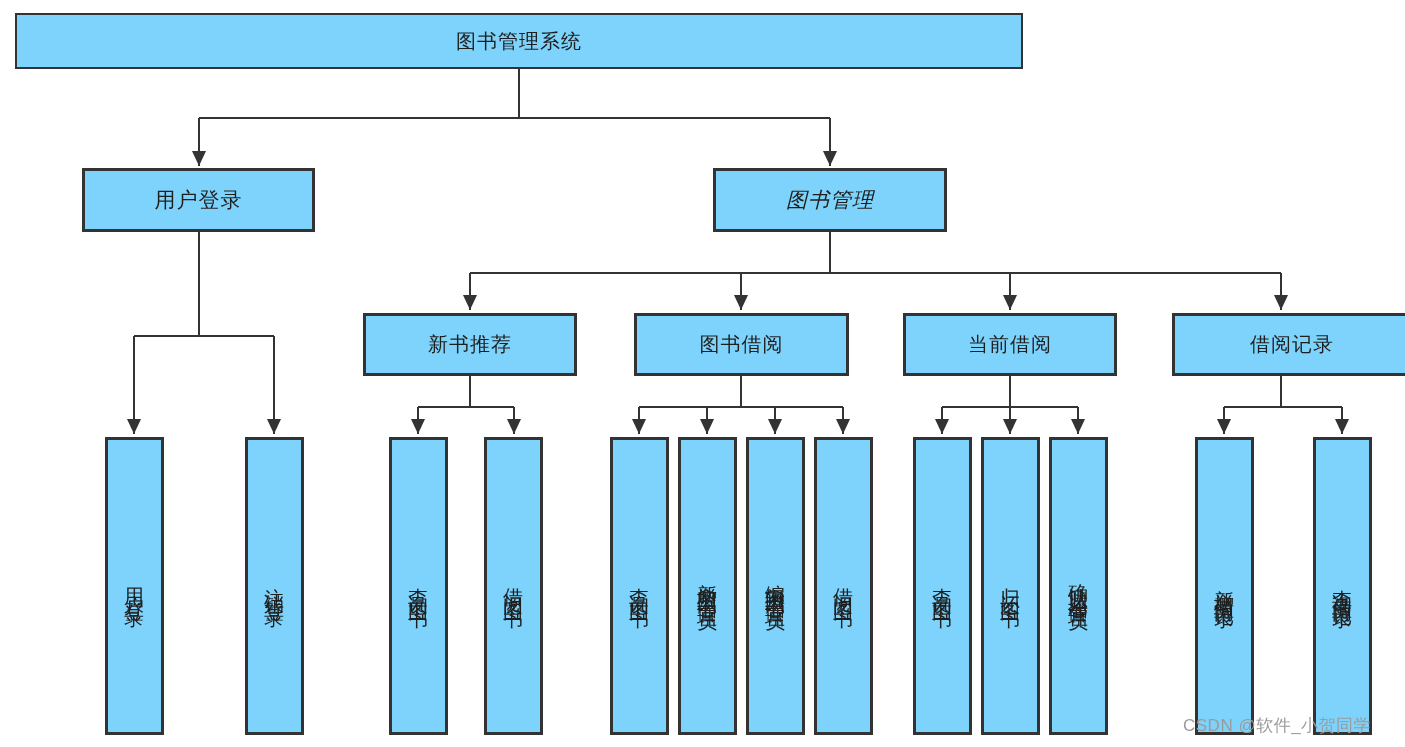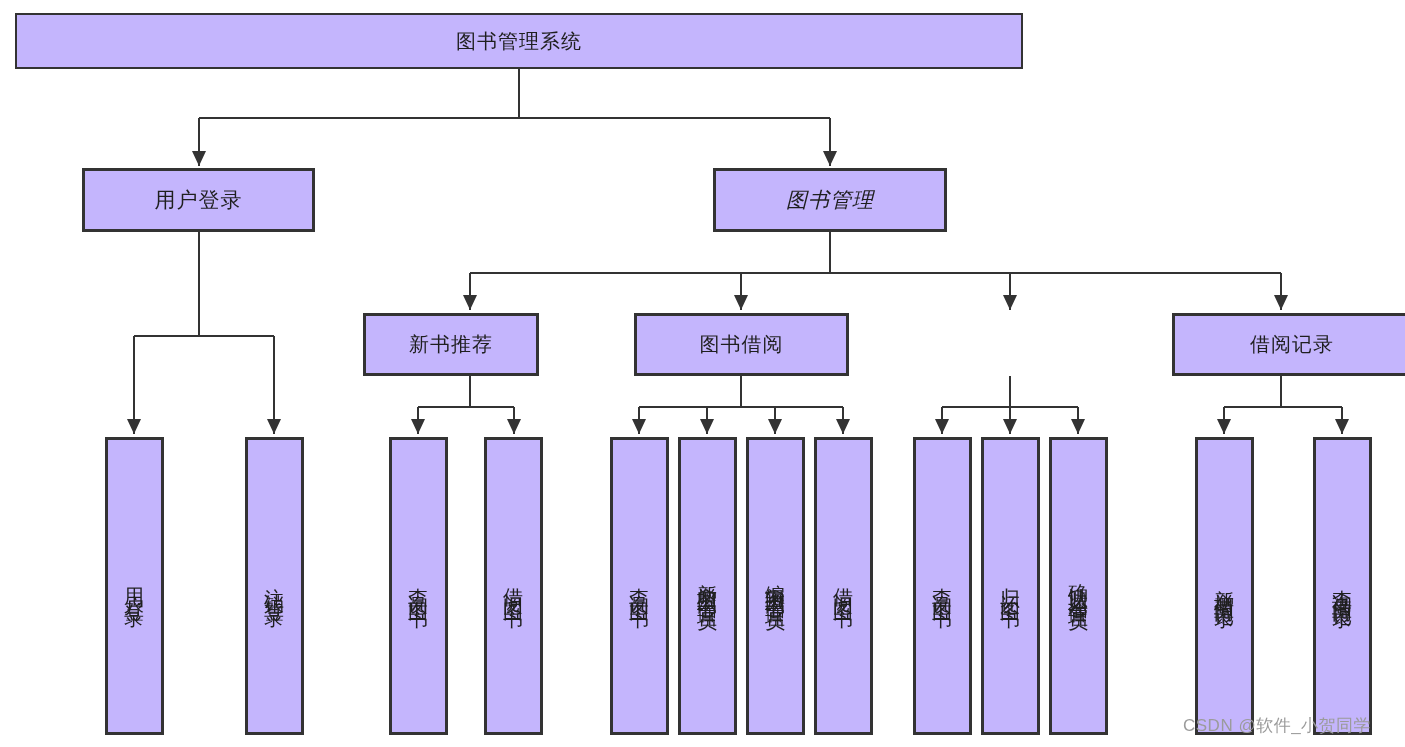--- a/index.html
+++ b/index.html
@@ -12,39 +12,39 @@
     overflow: hidden;
   }
   .connectors {
     position: absolute;
     left: 0; top: 0;
     width: 1405px; height: 747px;
   }
   .node {
     position: absolute;
     box-sizing: border-box;
-    background: #c4b5fd;
+    background: #7dd3fc;
     border: 3px solid #333333;
     color: #1f1f1f;
     display: flex;
     align-items: center;
     justify-content: center;
     font-size: 21px;
     letter-spacing: 1px;
     white-space: nowrap;
   }
   .node.root {
     left: 15px; top: 13px; width: 1008px; height: 56px;
     border-width: 2px;
     font-size: 20px;
   }
   .node.l2 { width: 233px; height: 64px; top: 168px; }
   .node.l2.user  { left: 82px;  }
   .node.l2.mgmt  { left: 713px; width: 234px; font-style: italic; }
-  .node.l3 { width: 176px; height: 63px; top: 313px; font-size: 20px; }
+  .node.l3 { width: 214px; height: 63px; top: 313px; font-size: 20px; }
   .node.l3.rec     { left: 363px; }
   .node.l3.borrow  { left: 634px; width: 215px; text-align: center; }
   .node.l3.current { left: 903px; }
   .node.l3.record  { left: 1172px; width: 240px; }
   .node.leaf {
     top: 437px; height: 298px; width: 59px;
     writing-mode: vertical-rl;
     text-orientation: mixed;
     font-size: 20px;
     letter-spacing: 7px;
@@ -122,20 +122,21 @@
     </g>
   </svg>
 
   <div class="node root">图书管理系统</div>
 
   <div class="node l2 user">用户登录</div>
   <div class="node l2 mgmt">图书管理</div>
 
   <div class="node l3 rec">新书推荐</div>
   <div class="node l3 borrow">图书借阅</div>
+  <div class="node l3 current">当前借阅</div>
   <div class="node l3 record">借阅记录</div>
 
   <div class="node leaf u1">用户登录</div>
   <div class="node leaf u2">注销登录</div>
 
   <div class="node leaf n1">查询图书</div>
   <div class="node leaf n2">借阅图书</div>
 
   <div class="node leaf b1">查询图书</div>
   <div class="node leaf b2 tight">新增图书（管理员）</div>

